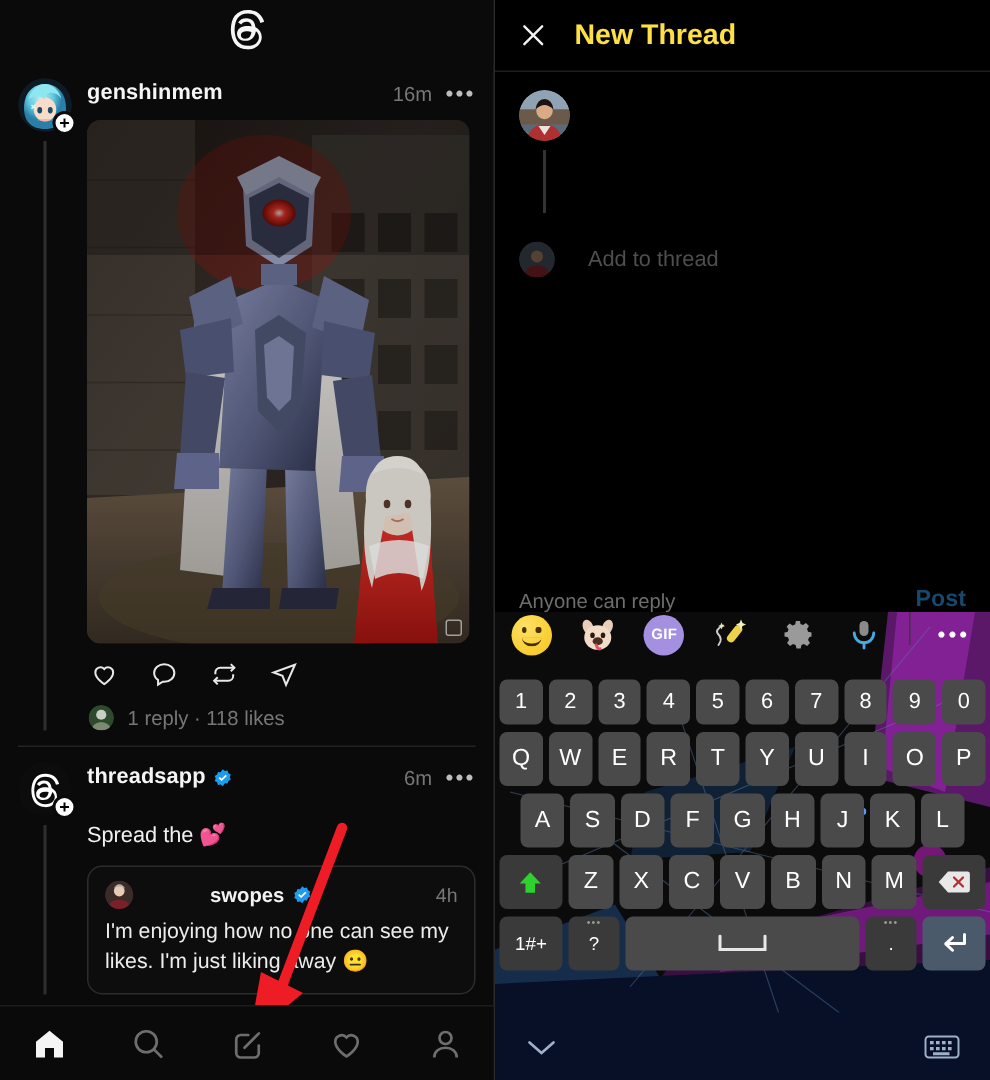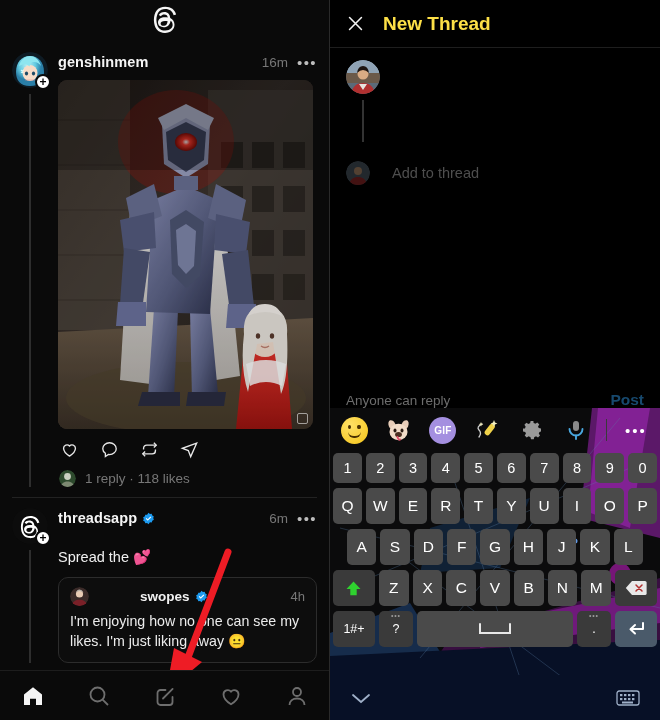--- a/index.html
+++ b/index.html
@@ -132,21 +132,21 @@
 
   
   .keyboard {
     position: absolute; left: 0; bottom: 0; width: 330px; height: 312px;
     background: #0b0b0c; overflow: hidden;
   }
   .kb-art { position: absolute; inset: 0; pointer-events: none; }
   .kb-inner { position: relative; z-index: 2; }
 
   .kb-toolbar {
-    height: 44px; display: flex; align-items: center; gap: 2px;
+    height: 44px; display: flex; align-items: flex-start; gap: 2px;
     padding: 0 9px; justify-content: space-between;
   }
   .tb-item { width: 30px; height: 30px; display: flex; align-items: center; justify-content: center; }
   .emoji-circle {
     width: 27px; height: 27px; border-radius: 50%;
     background: radial-gradient(circle at 35% 30%, #ffe066, #f5c518);
     position: relative;
   }
   .emoji-circle::before, .emoji-circle::after {
     content: ''; position: absolute; width: 3.4px; height: 4.6px;

